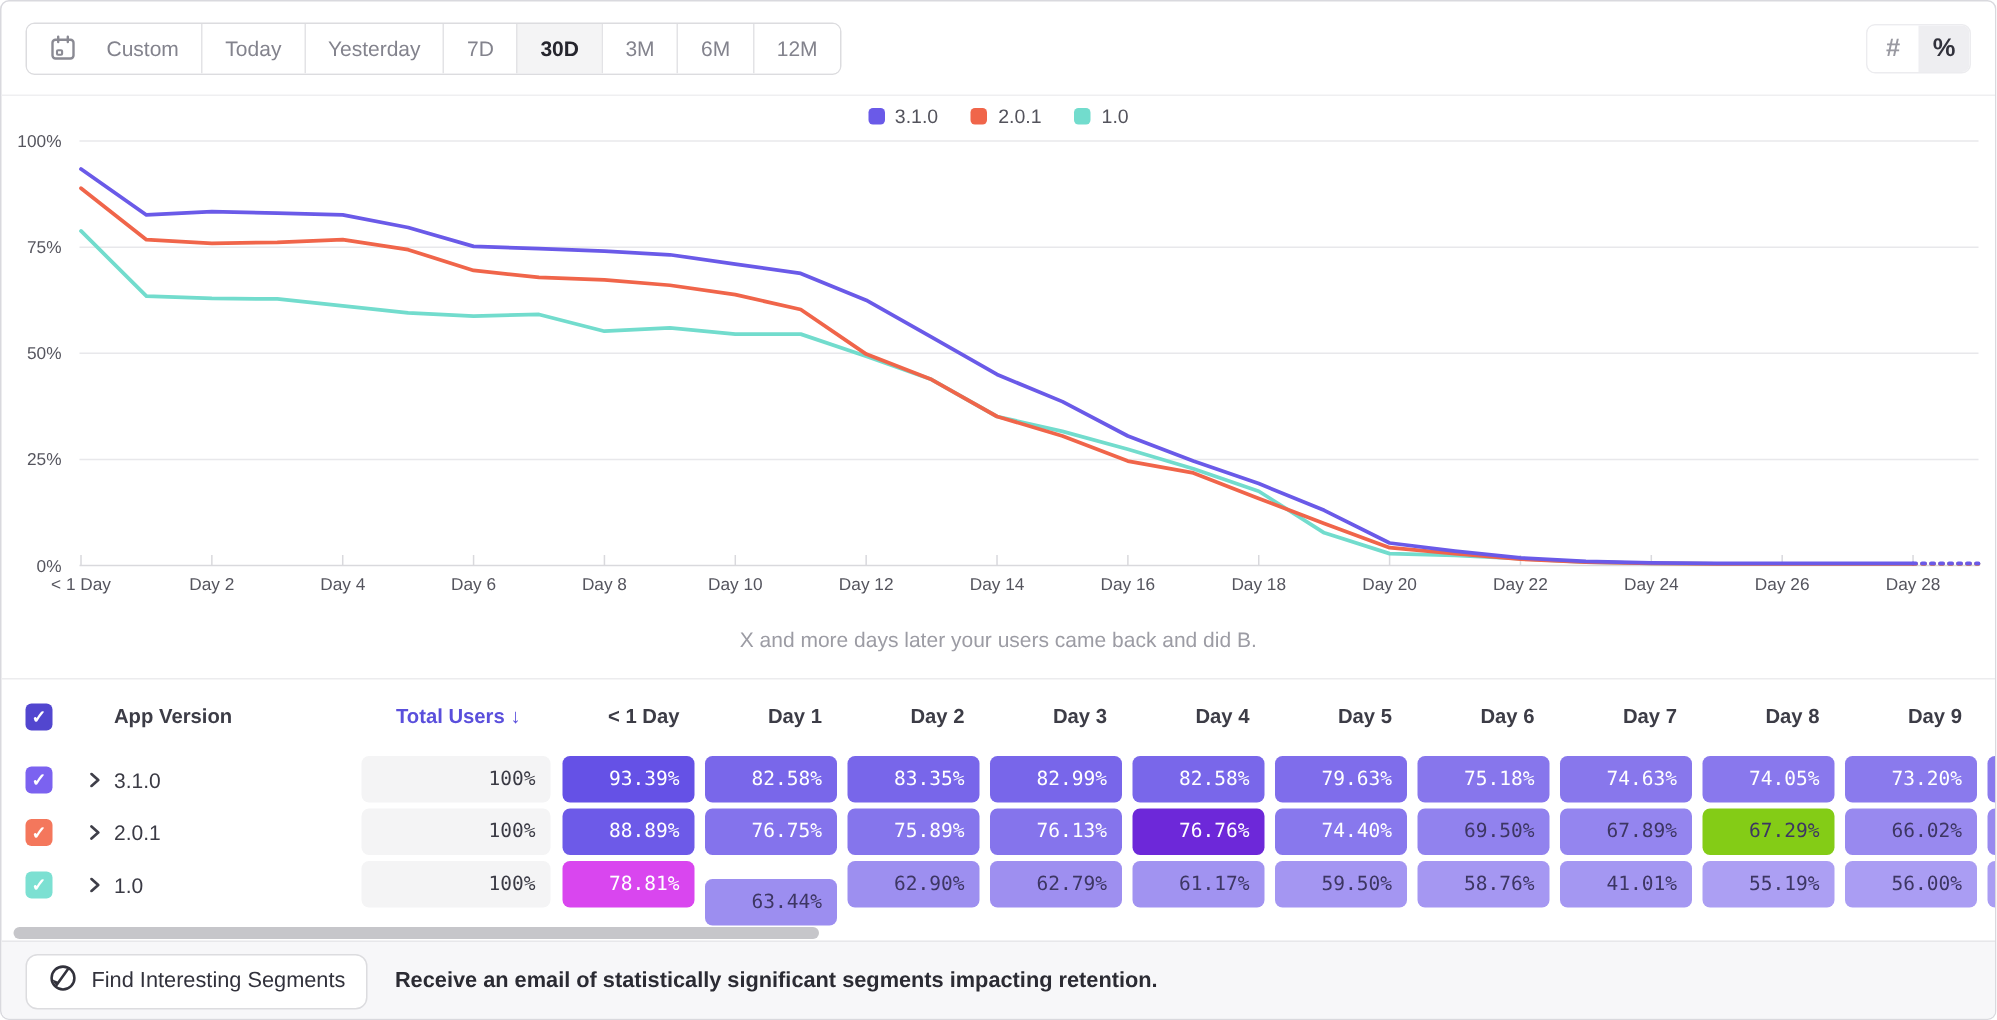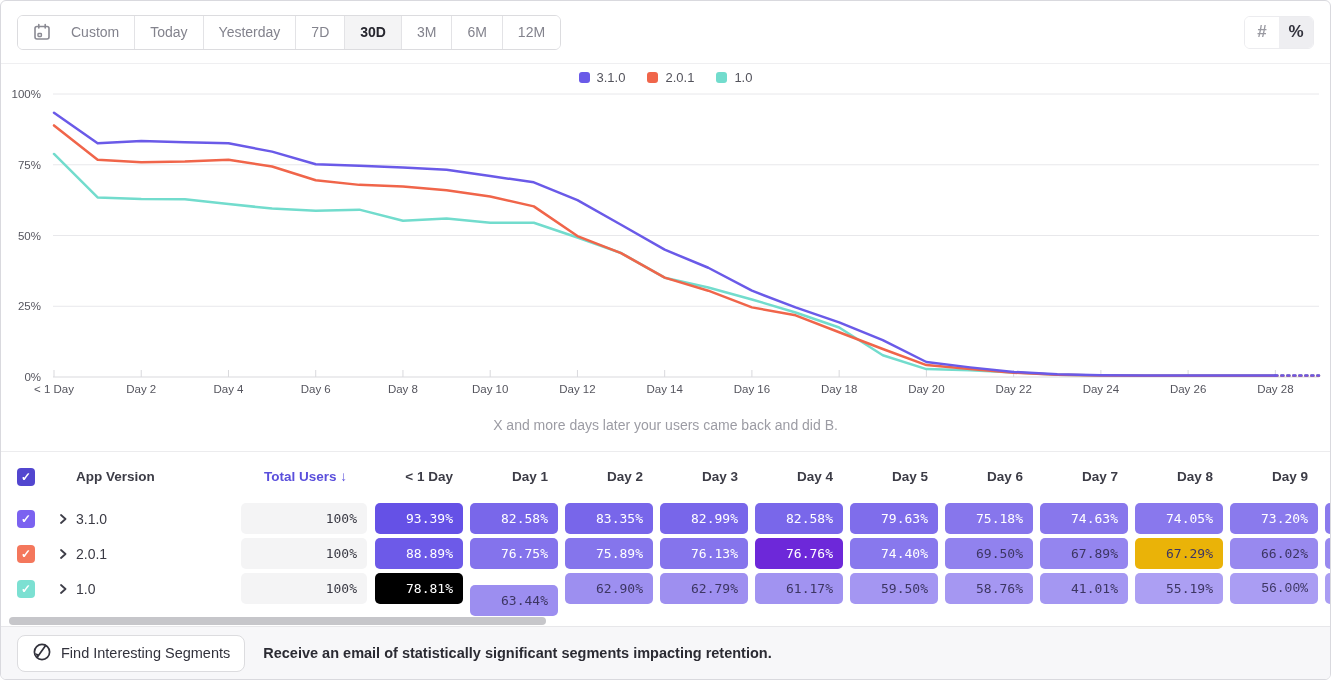--- a/index.html
+++ b/index.html
@@ -221,50 +221,50 @@
           </div>
           <div class="col-gap"></div>
           <div class="val-cell" style="background: rgb(109, 90, 232); color: rgb(255, 255, 255);">88.89%</div>
           <div class="val-cell" style="background: rgb(132, 115, 236); color: rgb(255, 255, 255);">76.75%</div>
           <div class="val-cell" style="background: rgb(133, 117, 236); color: rgb(255, 255, 255);">75.89%</div>
           <div class="val-cell" style="background: rgb(133, 116, 236); color: rgb(255, 255, 255);">76.13%</div>
           <div class="val-cell" style="background: #6d28d9; color: rgb(255, 255, 255);">76.76%</div>
           <div class="val-cell" style="background: rgb(136, 120, 237); color: rgb(255, 255, 255);">74.40%</div>
           <div class="val-cell" style="background: rgb(145, 130, 238); color: rgb(61, 54, 99);">69.50%</div>
           <div class="val-cell" style="background: rgb(148, 133, 239); color: rgb(61, 54, 99);">67.89%</div>
-          <div class="val-cell" style="background: #eab308; color: rgb(61, 54, 99);">67.29%</div>
+          <div class="val-cell" style="background: #84cc16; color: rgb(61, 54, 99);">67.29%</div>
           <div class="val-cell" style="background: rgb(152, 137, 239); color: rgb(61, 54, 99);">66.02%</div>
           <div class="val-cell" style="background: rgb(152, 137, 239);"></div>
         </div>
         <div class="t-row">
           <div class="col-check">
             <div class="checkbox" style="background: rgb(124, 224, 210);">✓</div>
           </div>
           <div class="col-name">
             <span class="chev">
               <svg width="10" height="10" viewBox="0 0 10 10" fill="none">
                 <path d="M3 1 L7.5 5 L3 9" stroke="#3f3f49" stroke-width="1.8" stroke-linecap="round" stroke-linejoin="round"></path>
               </svg>
             </span>
             <span class="row-name">1.0</span>
           </div>
           <div class="col-total">
             <div class="total-cell">100%</div>
           </div>
           <div class="col-gap"></div>
-          <div class="val-cell" style="background: #000000; color: rgb(255, 255, 255);">78.81%</div>
+          <div class="val-cell" style="background: #d946ef; color: rgb(255, 255, 255);">78.81%</div>
           <div class="val-cell" style="background: rgb(156, 142, 240); color: rgb(61, 54, 99); margin-top: 24px;">63.44%</div>
           <div class="val-cell" style="background: rgb(157, 143, 240); color: rgb(61, 54, 99);">62.90%</div>
           <div class="val-cell" style="background: rgb(158, 143, 240); color: rgb(61, 54, 99);">62.79%</div>
           <div class="val-cell" style="background: rgb(161, 147, 241); color: rgb(61, 54, 99);">61.17%</div>
           <div class="val-cell" style="background: rgb(164, 150, 242); color: rgb(61, 54, 99);">59.50%</div>
           <div class="val-cell" style="background: rgb(165, 151, 242); color: rgb(61, 54, 99);">58.76%</div>
           <div class="val-cell" style="background: rgb(164, 151, 242); color: rgb(61, 54, 99);">41.01%</div>
           <div class="val-cell" style="background: rgb(172, 159, 243); color: rgb(61, 54, 99);">55.19%</div>
-          <div class="val-cell" style="background: rgb(170, 157, 243); color: rgb(61, 54, 99); font-family: Liberation Mono, monospace;">56.00%</div>
+          <div class="val-cell" style="background: rgb(170, 157, 243); color: rgb(61, 54, 99);">56.00%</div>
           <div class="val-cell" style="background: rgb(170, 157, 243);"></div>
         </div>
       </div>
   </div>
 
   <div class="hscroll">
     <div class="hthumb"></div>
   </div>
 
   <div class="footer">

